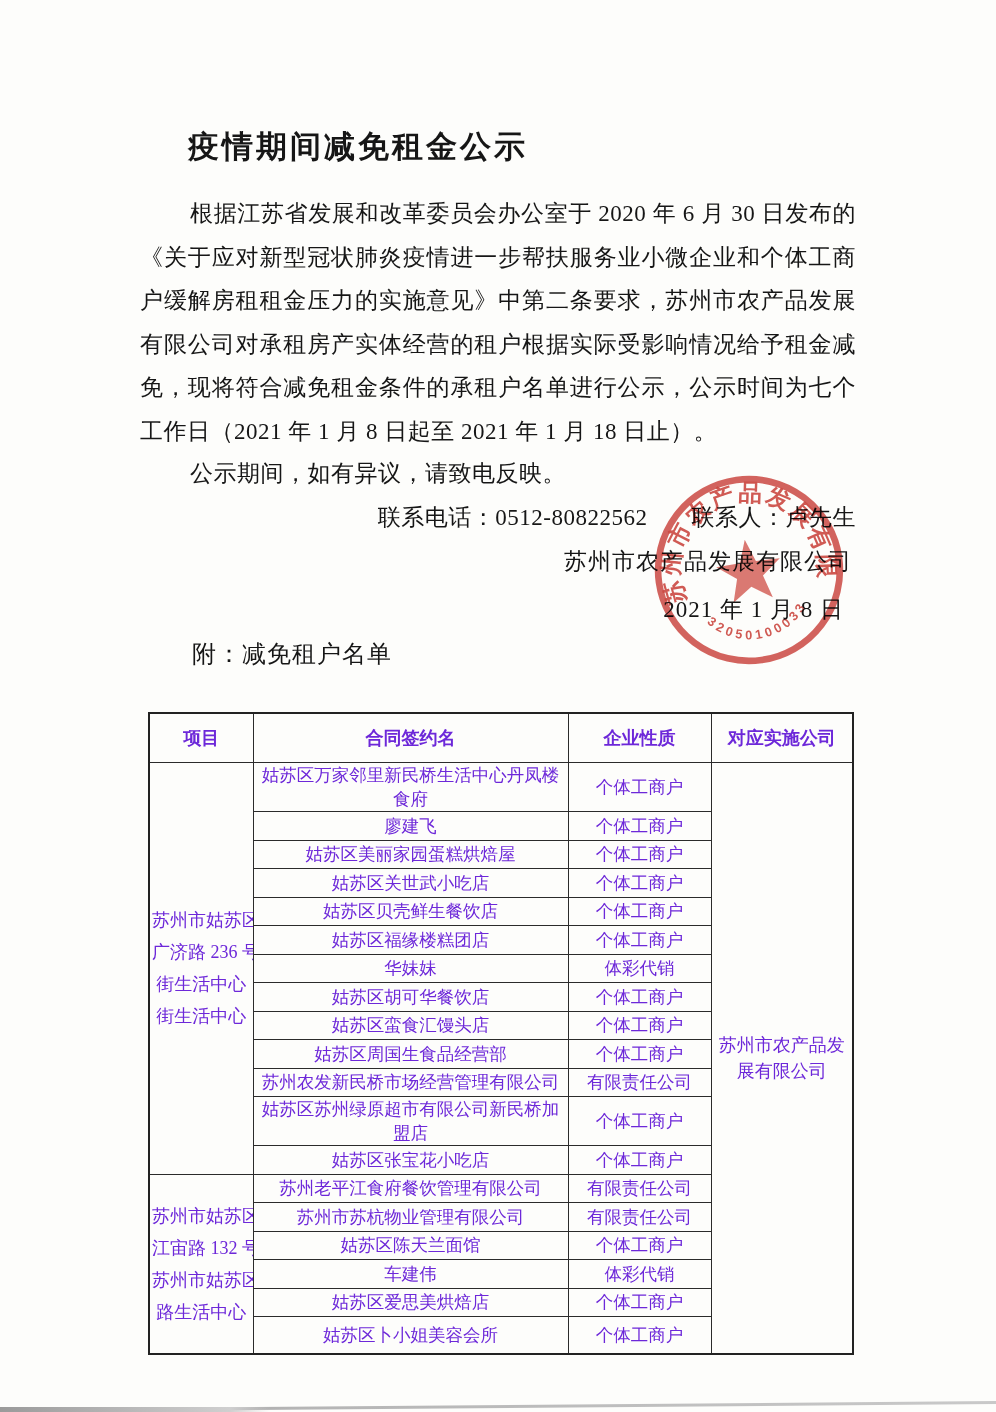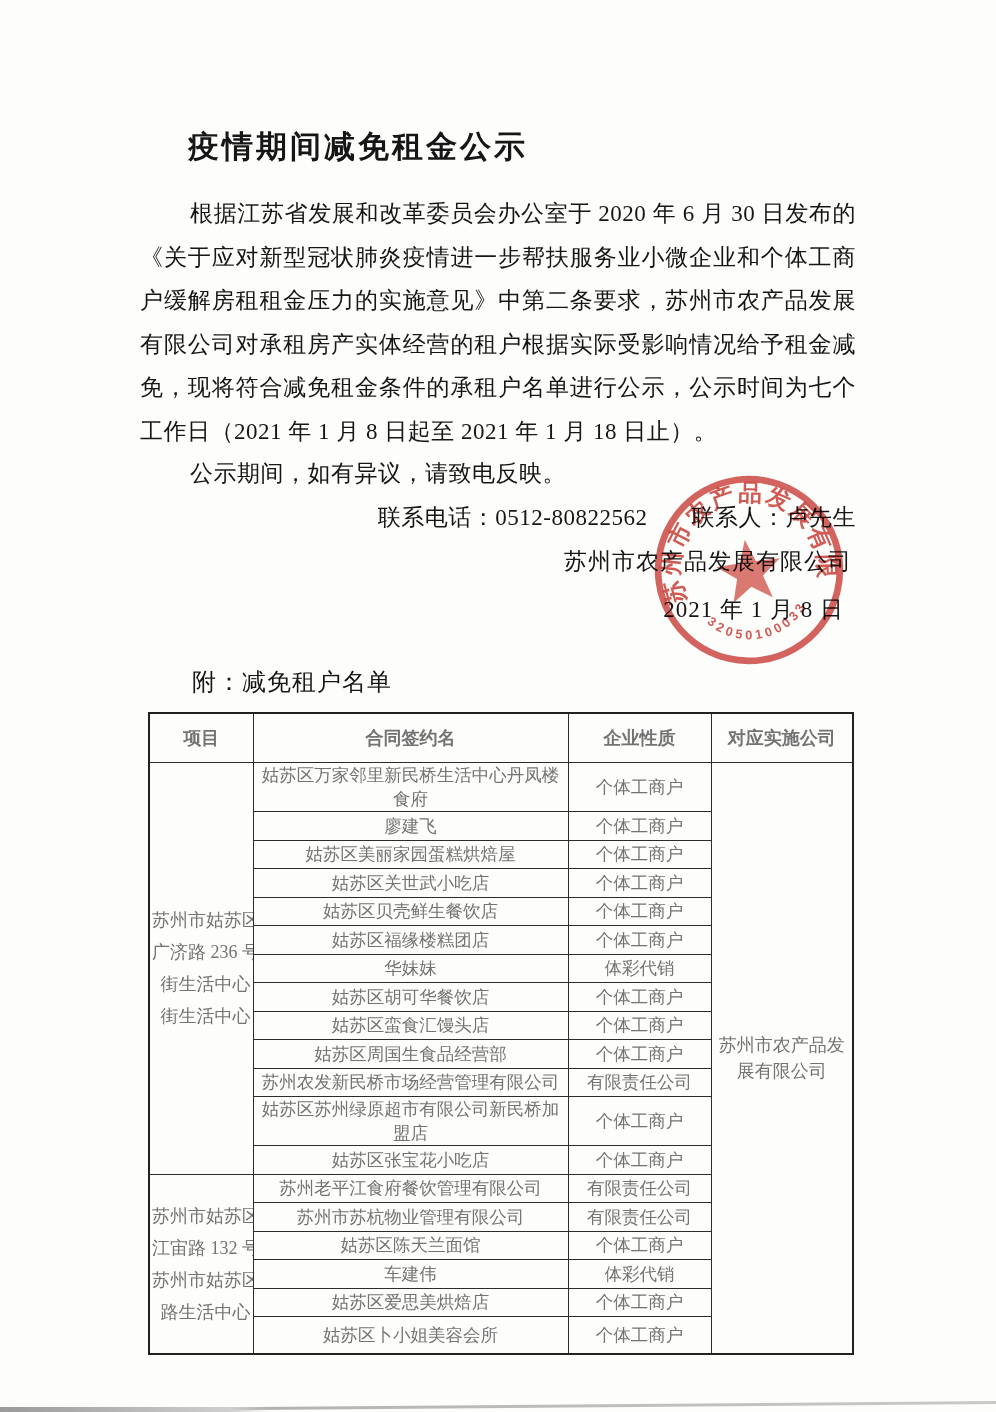--- a/index.html
+++ b/index.html
@@ -27,42 +27,42 @@
     position:absolute;right:0;top:547px;width:716px;margin:0;
     text-align:right;font-size:23px;line-height:30px;padding-right:4px;
     box-sizing:border-box;letter-spacing:1px;
   }
   .sign-date{
     position:absolute;right:0;top:594px;width:716px;margin:0;
     text-align:right;font-size:23px;line-height:32px;padding-right:12px;
     box-sizing:border-box;letter-spacing:1px;
   }
   .attachment{
-    position:absolute;left:0;top:664px;width:716px;margin:0;
+    position:absolute;left:0;top:636px;width:716px;margin:0;
     font-size:24px;line-height:36px;text-indent:52px;letter-spacing:1px;
   }
   
   .tenant-table{
     position:absolute;left:8px;top:712px;width:704px;
     border-collapse:collapse;table-layout:fixed;
-    font-size:17.5px;color:#737373;
+    font-size:17.5px;color:#6d28d9;
   }
   .tenant-table col.c-project{width:104px;}
   .tenant-table col.c-name{width:315px;}
   .tenant-table col.c-type{width:143px;}
   .tenant-table col.c-company{width:142px;}
   .tenant-table th,.tenant-table td{
     border:1.6px solid #2b2b2b;text-align:center;vertical-align:middle;
     padding:0 2px;overflow:hidden;
   }
   .tenant-table{border:2px solid #222;}
   .tenant-table thead th{height:48px;font-weight:600;font-size:18px;}
   .tenant-table tbody tr{height:28.5px;}
   .tenant-table tbody tr.last-row{height:37px;}
-  .project-cell div{line-height:32px;font-size:18px;white-space:nowrap;text-align:right;}
+  .project-cell div{line-height:32px;font-size:18px;white-space:nowrap;}
   .company-cell{font-size:18px;line-height:26px;}
   
   .stamp{
     position:absolute;left:653px;top:474px;width:192px;height:192px;
     mix-blend-mode:multiply;opacity:.92;pointer-events:none;
   }
   
   .scan-edge{
     position:absolute;left:-10px;bottom:4px;width:1020px;height:3px;
     background:linear-gradient(90deg,#8f8f8f 0%,#b5b5b5 30%,#c9c9c9 100%);

